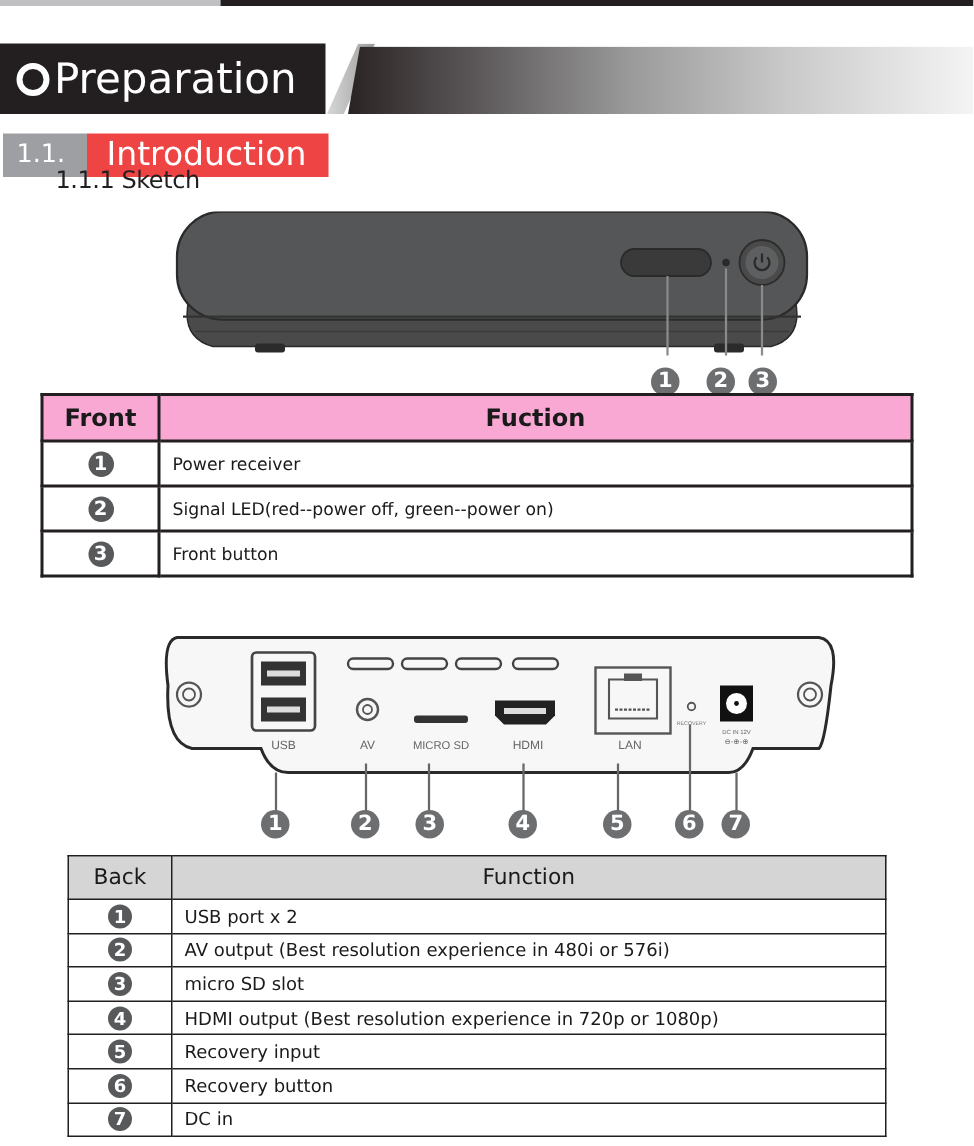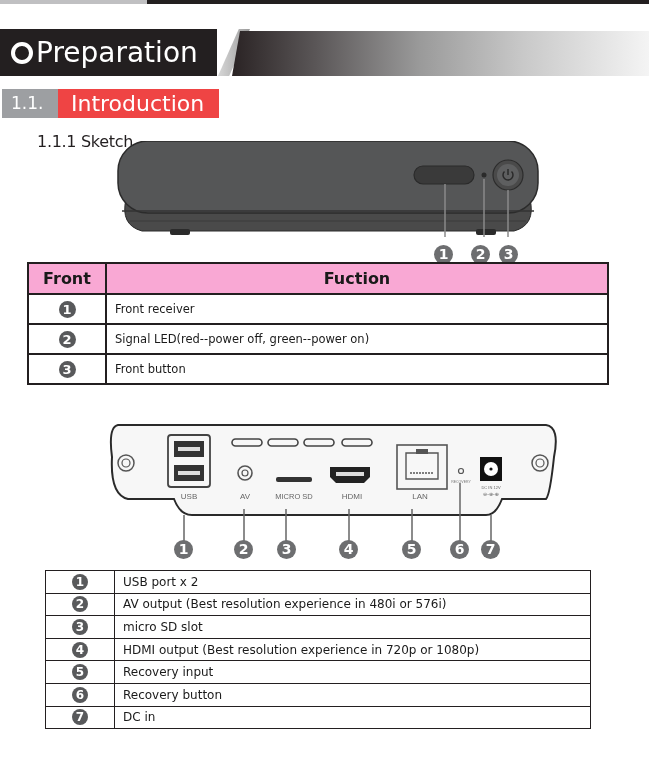--- a/index.html
+++ b/index.html
@@ -5,21 +5,21 @@
   html,body{margin:0;padding:0;background:#fff;}
   body{width:649px;height:764px;position:relative;overflow:hidden;font-family:"DejaVu Sans","Liberation Sans",sans-serif;color:#1a1a1a;}
   .topbar-light{position:absolute;left:0;top:0;width:147px;height:4px;background:#c0c0c2;}
   .topbar-dark{position:absolute;left:147px;top:0;width:502px;height:4px;background:#231f20;}
   .hdr-box{position:absolute;left:0;top:29px;width:217px;height:47px;background:#231f20;color:#fff;font-size:28px;line-height:47px;display:flex;align-items:center;}
   .hdr-ring{display:inline-block;width:14px;height:14px;border:4px solid #fff;border-radius:50%;margin-left:11px;margin-right:3px;}
   .hdr-slash{position:absolute;left:218px;top:29px;width:32px;height:47px;background:linear-gradient(to right,#d7d7d7,#9b9b9b);clip-path:polygon(65% 0,100% 0,35% 100%,0 100%);}
   .hdr-grad{position:absolute;left:232px;top:31px;width:417px;height:45px;background:linear-gradient(to right,#2a2324 0%,#5a5657 20%,#9a9a9a 45%,#c9c9c9 70%,#f4f4f4 100%);clip-path:polygon(8px 0,100% 0,100% 100%,0 100%);}
   .sec-num{position:absolute;left:2px;top:89px;width:56px;height:29px;background:#9d9fa2;color:#fff;font-size:17px;line-height:29px;text-indent:9px;}
   .sec-title{position:absolute;left:58px;top:89px;width:161px;height:29px;background:#ef4444;color:#fff;font-size:22px;line-height:29px;text-indent:13px;}
-  .subsec{position:absolute;left:37px;top:132px;font-size:16px;color:#231f20;letter-spacing:-0.3px;}
+  .subsec{position:absolute;left:37px;top:110px;font-size:16px;color:#231f20;letter-spacing:-0.3px;}
   .front-dev{position:absolute;left:112px;top:141px;width:432px;height:96px;}
   .back-dev{position:absolute;left:108px;top:417px;width:450px;height:148px;}
   table{position:absolute;border-collapse:collapse;}
   td,th{border:1px solid #231f20;padding:0;}
   .front-table{left:27px;top:262px;width:582px;border:2px solid #231f20;}
   .front-table th{background:#f9a8d4;font-weight:bold;font-size:16px;height:29px;border:2px solid #231f20;}
   .front-table td{height:28px;font-size:11.5px;border:2px solid #231f20;}
   .back-table{left:45px;top:570px;width:546px;border:1px solid #231f20;}
   .back-table th{background:#d5d5d6;font-weight:normal;font-size:14.5px;height:28px;}
   .back-table td{height:21.6px;font-size:12px;}
@@ -69,21 +69,21 @@
 <div class="callout" style="left:499px;top:245px;">3</div>
 
 <table class="front-table ft">
   <tbody>
       <tr>
     <th class="c1">Front</th>
     <th>Fuction</th>
   </tr>
   <tr>
     <td class="c1"><span class="badge">1</span></td>
-    <td class="txt">Front receiver</td>
+    <td class="txt">Power receiver</td>
   </tr>
   <tr>
     <td class="c1"><span class="badge">2</span></td>
     <td class="txt">Signal LED(red--power off, green--power on)</td>
   </tr>
   <tr>
     <td class="c1"><span class="badge">3</span></td>
     <td class="txt">Front button</td>
   </tr>
 </tbody>
@@ -136,20 +136,24 @@
 <div class="callout" style="left:174px;top:540px;">1</div>
 <div class="callout" style="left:234px;top:540px;">2</div>
 <div class="callout" style="left:277px;top:540px;">3</div>
 <div class="callout" style="left:339px;top:540px;">4</div>
 <div class="callout" style="left:402px;top:540px;">5</div>
 <div class="callout" style="left:450px;top:540px;">6</div>
 <div class="callout" style="left:481px;top:540px;">7</div>
 
 <table class="back-table bt">
   <tbody>
+      <tr>
+    <th class="c1">Back</th>
+    <th>Function</th>
+  </tr>
   <tr>
     <td class="c1"><span class="badge sm">1</span></td>
     <td class="txt">USB port x 2</td>
   </tr>
   <tr>
     <td class="c1"><span class="badge sm">2</span></td>
     <td class="txt">AV output (Best resolution experience in 480i or 576i)</td>
   </tr>
   <tr>
     <td class="c1"><span class="badge sm">3</span></td>

